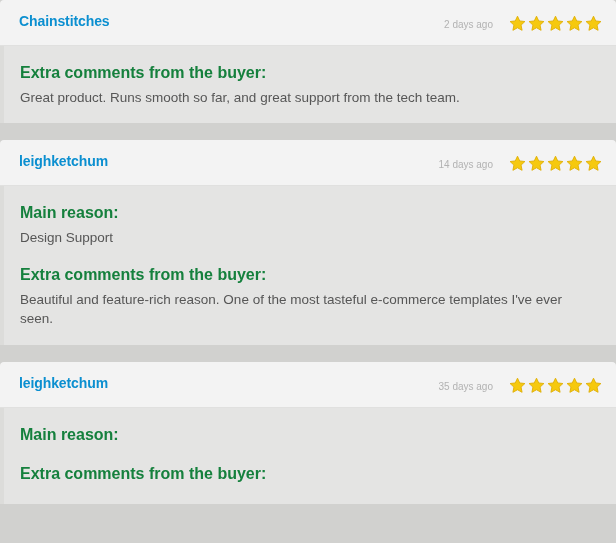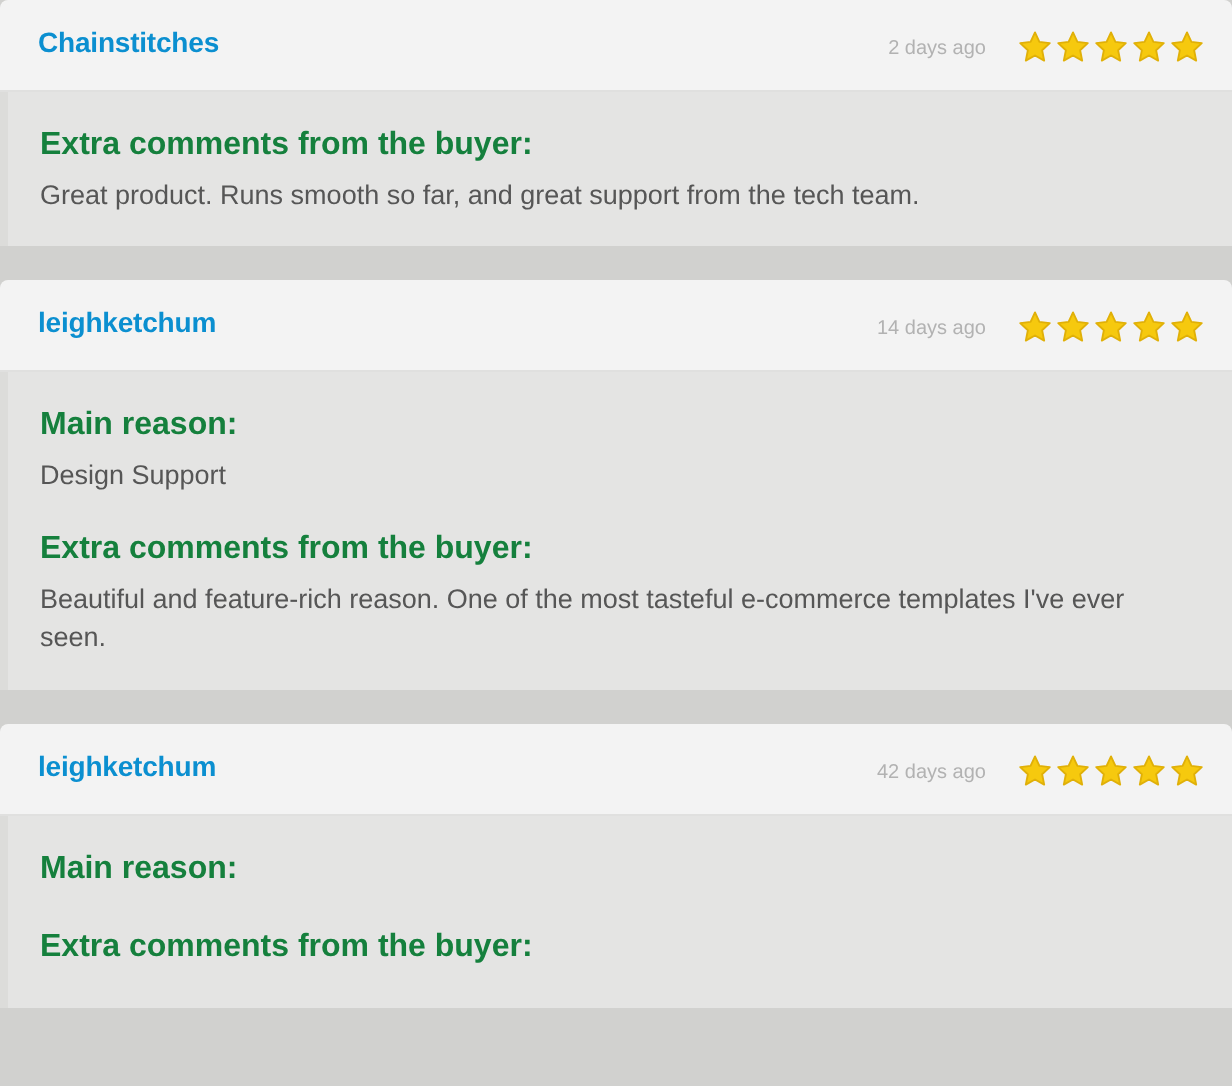--- a/index.html
+++ b/index.html
@@ -196,21 +196,21 @@
         <div class="field-group">
           <p class="field-label">Extra comments from the buyer:</p>
           <p class="field-value">Beautiful and feature-rich reason. One of the most tasteful e-commerce templates I've ever seen.</p>
         </div>
       </div>
     </div>
     <div class="review-block">
       <div class="review-header">
         <a class="review-author" href="#">leighketchum</a>
         <div class="review-meta">
-          <span class="review-date">42 days ago</span>
+          <span class="review-date">35 days ago</span>
           <div class="star-rating" title="5/5">
             <span>
               <svg width="17" height="17" viewBox="0 0 20 20" aria-hidden="true">
                 <path d="M10 1.4 L12.6 7.0 L18.7 7.7 L14.2 11.9 L15.4 18.0 L10 15.0 L4.6 18.0 L5.8 11.9 L1.3 7.7 L7.4 7.0 Z" fill="#f6c90e" stroke="#e0b008" stroke-width="1.1" stroke-linejoin="round"></path>
               </svg>
             </span>
             <span>
               <svg width="17" height="17" viewBox="0 0 20 20" aria-hidden="true">
                 <path d="M10 1.4 L12.6 7.0 L18.7 7.7 L14.2 11.9 L15.4 18.0 L10 15.0 L4.6 18.0 L5.8 11.9 L1.3 7.7 L7.4 7.0 Z" fill="#f6c90e" stroke="#e0b008" stroke-width="1.1" stroke-linejoin="round"></path>
               </svg>

